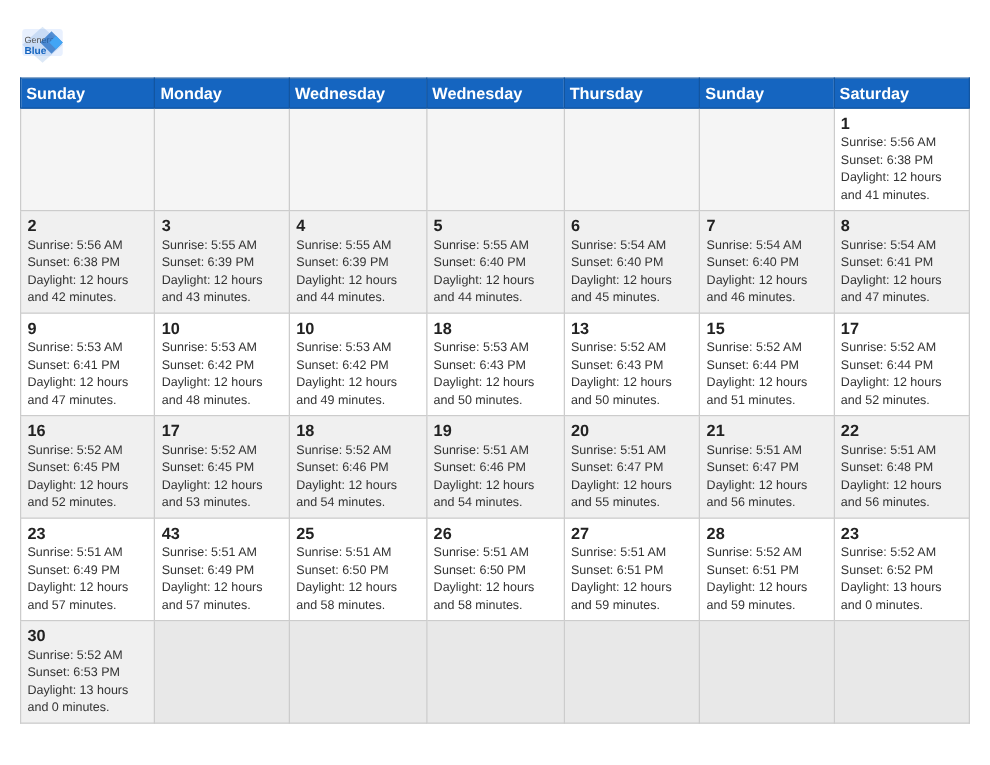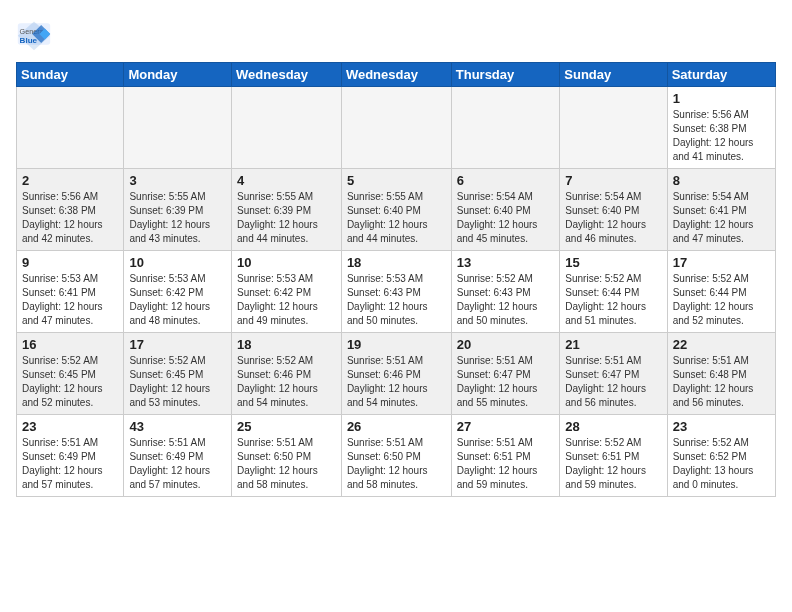--- a/index.html
+++ b/index.html
@@ -311,14 +311,28 @@
 Sunset: 6:51 PM
 Daylight: 12 hours and 59 minutes.</div>
         </td>
         <td>
           <span class="day-number">23</span>
           <div class="day-info" style="white-space: pre-line;">Sunrise: 5:52 AM
 Sunset: 6:52 PM
 Daylight: 13 hours and 0 minutes.</div>
         </td>
       </tr>
+      <tr class="row-shaded">
+        <td>
+          <span class="day-number">30</span>
+          <div class="day-info" style="white-space: pre-line;">Sunrise: 5:52 AM
+Sunset: 6:53 PM
+Daylight: 13 hours and 0 minutes.</div>
+        </td>
+        <td class="empty"></td>
+        <td class="empty"></td>
+        <td class="empty"></td>
+        <td class="empty"></td>
+        <td class="empty"></td>
+        <td class="empty"></td>
+      </tr>
     </tbody>
 </table>
 
 </body></html>

